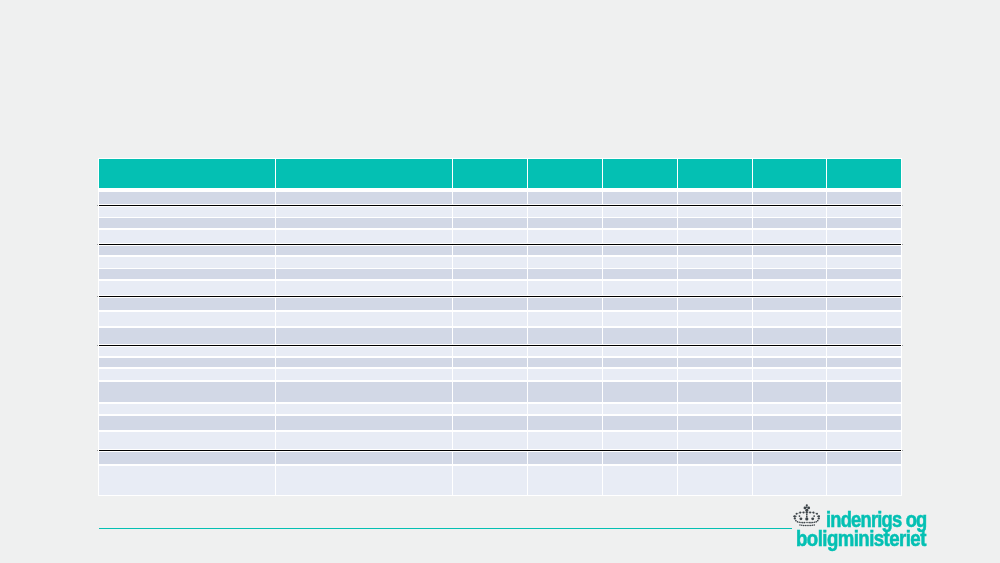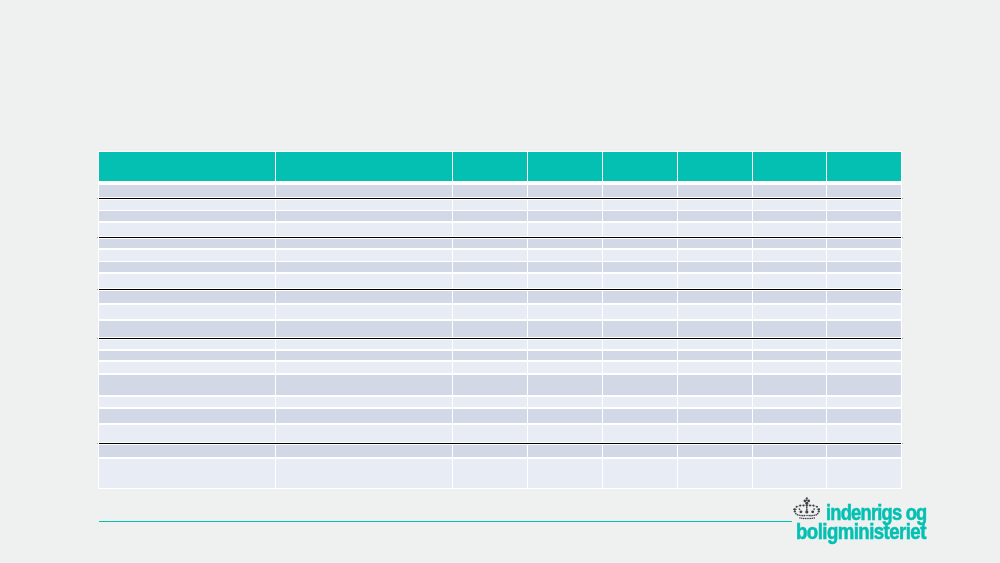--- a/index.html
+++ b/index.html
@@ -1,18 +1,18 @@
 <!DOCTYPE html>
 <html><head>
 <meta charset="utf-8">
 <style>
   html,body{margin:0;padding:0;}
   body{width:1000px;height:563px;background:#eff0f0;overflow:hidden;
        font-family:"Liberation Sans",sans-serif;-webkit-font-smoothing:antialiased;}
-  #slide{position:absolute;left:0;top:4px;width:1000px;height:468px;}
+  #slide{position:absolute;left:0;top:11px;width:1000px;height:468px;}
   .band{position:absolute;}
   .cell{position:absolute;top:0;bottom:0;}
   .rule{position:absolute;background:#000;}
   .ruledot{position:absolute;width:1.5px;height:1.5px;border-radius:50%;background:#8d8d8d;}
   #table-bg{position:absolute;background:#ffffff;}
   #teal-line{position:absolute;background:#04c0b3;}
   #logo{position:absolute;}
   #logo .crown{position:absolute;}
   #logo .l1,#logo .l2{position:absolute;font-weight:bold;white-space:nowrap;
      font-family:"Liberation Sans",sans-serif;line-height:1;

